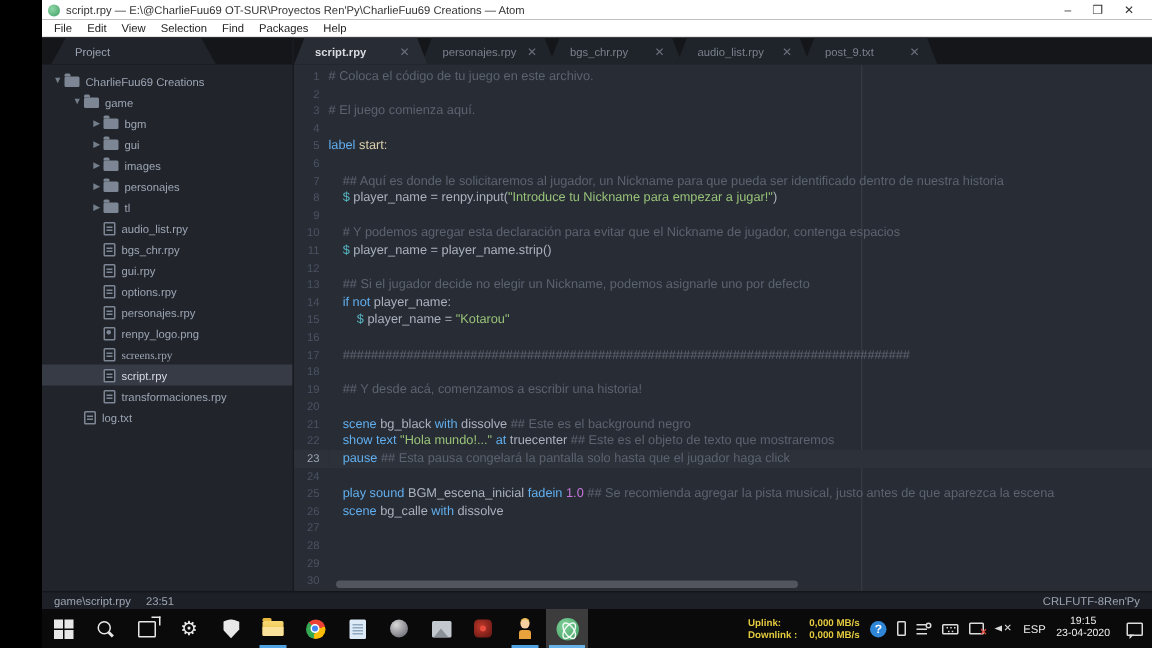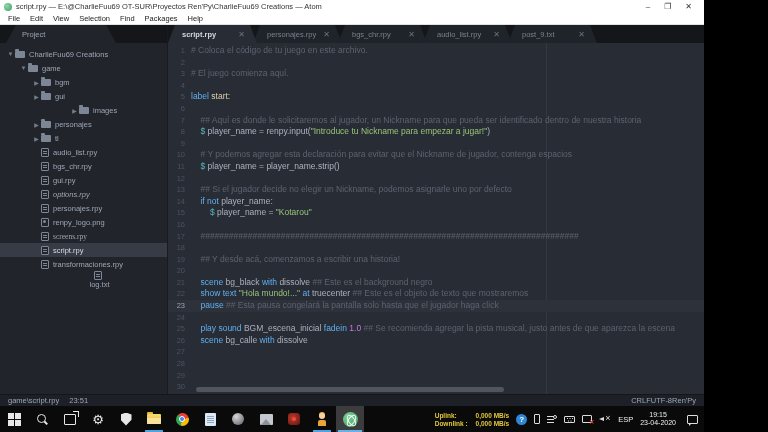--- a/index.html
+++ b/index.html
@@ -1,18 +1,18 @@
 <!DOCTYPE html>
 <html><head>
 <meta charset="utf-8">
 <style>
   * { margin:0; padding:0; box-sizing:border-box; }
   html,body { width:768px; height:432px; overflow:hidden; background:#000; }
   body { font-family:"Liberation Sans", sans-serif; position:relative; }
-  .window { width:704px; height:432px; display:flex; flex-direction:column; }
+  .window { width:768px; height:432px; display:flex; flex-direction:column;padding-left:28px; }
 
   
   .titlebar { height:13px; background:#ffffff; display:flex; align-items:center; padding:0 4px; flex:0 0 auto; }
   .app-icon { width:8px; height:8px; border-radius:50%; background:radial-gradient(circle at 35% 35%, #8fd7a8, #3f9e63); margin-right:4px; flex:0 0 auto; }
   .title-text { font-size:7.5px; color:#333; white-space:nowrap; overflow:hidden; flex:1; }
   .win-controls { display:flex; gap:14px; padding-right:8px; }
   .win-btn { font-size:8px; color:#333; line-height:13px; cursor:default; }
 
   
   .menubar { height:12px; background:#ffffff; border-bottom:1px solid #e2e2e2; display:flex; align-items:center; padding-left:3px; flex:0 0 auto; }
@@ -175,48 +175,48 @@
           <div class="tree-row" style="padding-left: 32px;">
             <span class="chev">▶</span>
             <span class="mini-folder"></span>
             <span class="tree-label">bgm</span>
           </div>
           <div class="tree-row" style="padding-left: 32px;">
             <span class="chev">▶</span>
             <span class="mini-folder"></span>
             <span class="tree-label">gui</span>
           </div>
-          <div class="tree-row" style="padding-left: 32px; margin-left: 38px;">
-            <span class="chev">▶</span>
-            <span class="mini-folder"></span>
-            <span class="tree-label">images</span>
-          </div>
           <div class="tree-row" style="padding-left: 32px;">
             <span class="chev">▶</span>
             <span class="mini-folder"></span>
-            <span class="tree-label">personajes</span>
+            <span class="tree-label">images</span>
           </div>
           <div class="tree-row" style="padding-left: 32px;">
             <span class="chev">▶</span>
             <span class="mini-folder"></span>
+            <span class="tree-label">personajes</span>
+          </div>
+          <div class="tree-row" style="padding-left: 32px;">
+            <span class="chev">▶</span>
+            <span class="mini-folder"></span>
             <span class="tree-label">tl</span>
           </div>
           <div class="tree-row" style="padding-left: 41px;">
             <span class="mini-file"></span>
             <span class="tree-label">audio_list.rpy</span>
           </div>
           <div class="tree-row" style="padding-left: 41px;">
             <span class="mini-file"></span>
             <span class="tree-label">bgs_chr.rpy</span>
           </div>
           <div class="tree-row" style="padding-left: 41px; align-items: center;">
             <span class="mini-file"></span>
             <span class="tree-label">gui.rpy</span>
           </div>
-          <div class="tree-row" style="padding-left: 41px; font-style: italic;">
+          <div class="tree-row" style="padding-left: 41px;">
             <span class="mini-file"></span>
             <span class="tree-label">options.rpy</span>
           </div>
           <div class="tree-row" style="padding-left: 41px;">
             <span class="mini-file"></span>
             <span class="tree-label">personajes.rpy</span>
           </div>
           <div class="tree-row" style="padding-left: 41px;">
             <span class="mini-image"></span>
             <span class="tree-label">renpy_logo.png</span>
@@ -226,21 +226,21 @@
             <span class="tree-label">screens.rpy</span>
           </div>
           <div class="tree-row selected" style="padding-left: 41px;">
             <span class="mini-file"></span>
             <span class="tree-label">script.rpy</span>
           </div>
           <div class="tree-row" style="padding-left: 41px;">
             <span class="mini-file"></span>
             <span class="tree-label">transformaciones.rpy</span>
           </div>
-          <div class="tree-row" style="padding-left: 28px; flex-direction: column;">
+          <div class="tree-row" style="padding-left: 28px;">
             <span class="mini-file"></span>
             <span class="tree-label">log.txt</span>
           </div>
         </div>
     </div>
 
     <div class="editor-col">
       <div class="tabbar" id="tabbar">
           <div class="tab active">
             <span class="lbl">script.rpy</span>

